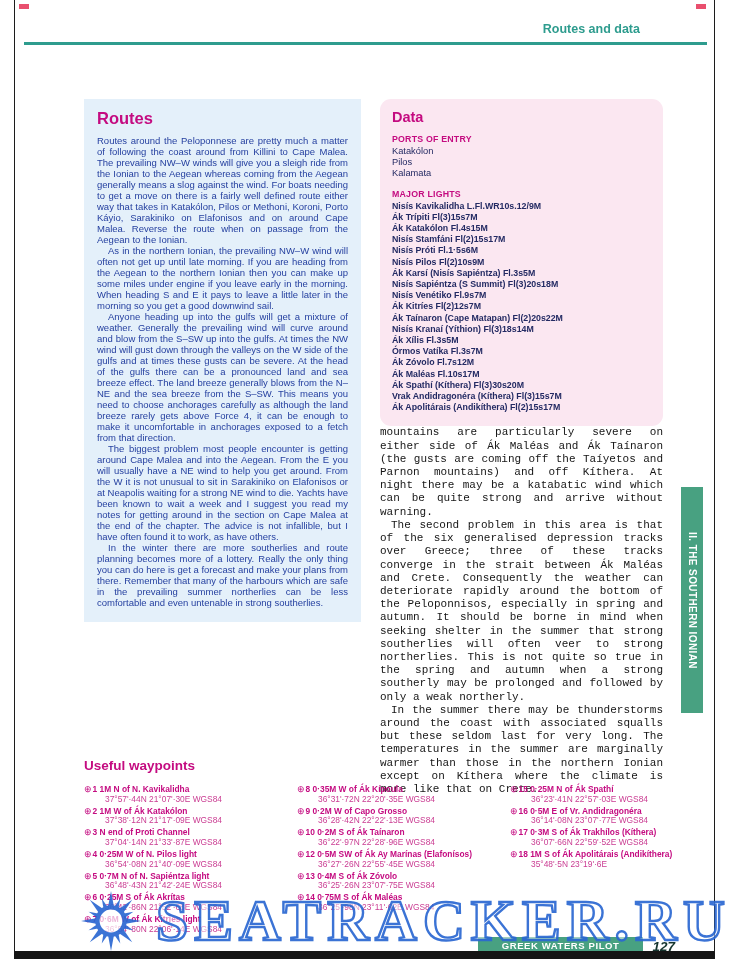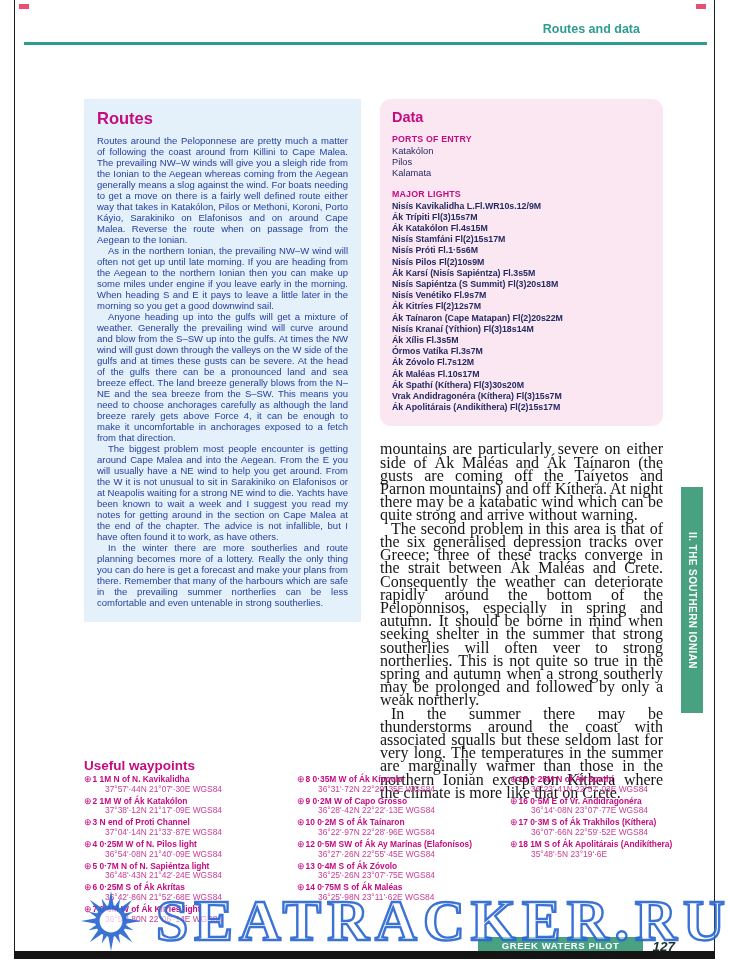--- a/index.html
+++ b/index.html
@@ -24,30 +24,30 @@
   .p-indent { text-indent:11px; }
 
   .right-col { position:absolute; left:380px; top:99px; width:283px; }
   .data-box { background:#fbe7f1; padding:10px 12px 13px;border-radius:11px; }
   .data-title { color:#c40b80; font-size:14.5px; font-weight:bold; margin-bottom:9px; }
   .data-subhead { color:#c40b80; font-size:8.8px; font-weight:bold; letter-spacing:.2px; margin-bottom:2px; }
   .ports-list { margin-bottom:9px; }
   .port-row { color:#232a63; font-size:9.3px; line-height:11.2px; }
   .light-row { color:#232a63; font-size:8.8px; font-weight:bold; line-height:11.2px; }
 
-  .main-text { margin-top:16px; font-family:Liberation Serif, serif; color:#151515;
-    font-size:16px; line-height:13.2px; text-align:justify; }
+  .main-text { margin-top:0; font-family:Liberation Mono, monospace; color:#151515;
+    font-size:11px; line-height:13.2px; text-align:justify; }
   .main-text p { margin:0; }
 
   .side-tab { position:absolute; left:681px; top:487px; width:22px; height:226px; background:#48a181;
     color:#fff; font-size:10px; font-weight:bold; letter-spacing:.4px; writing-mode:vertical-rl;
     display:flex; align-items:center; justify-content:center; white-space:nowrap; }
 
   .waypoints { position:absolute; left:84px; top:758px; width:616px; }
-  .waypoints-title { color:#c40b80; font-size:13.5px; font-weight:bold; margin-bottom:2px; }
+  .waypoints-title { color:#c40b80; font-size:13.5px; font-weight:bold; margin-bottom:12px; }
   .wp-cols { display:flex; gap:23px; }
   .wp-col { width:198px; }
   .wp { margin-bottom:2.5px; }
   .wp-name { color:#c40b80; font-size:8.4px; font-weight:bold; line-height:9.6px; }
   .wp-sym { font-weight:normal; font-size:9px; margin-right:1px; }
   .wp-coords { color:#ca3c92; font-size:8.4px; line-height:9.6px; padding-left:21px; }
 
   .footer { position:absolute; top:937px; left:0; width:715px; display:flex; justify-content:flex-end;
     align-items:center; gap:9px; padding-right:40px; }
   .footer-brand { background:#48a181; color:#fff; font-size:9.5px; font-weight:bold; letter-spacing:.6px;

